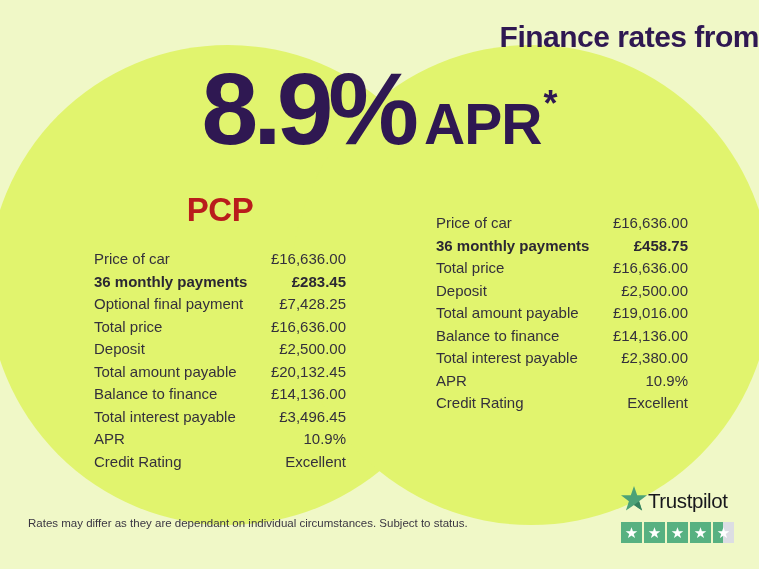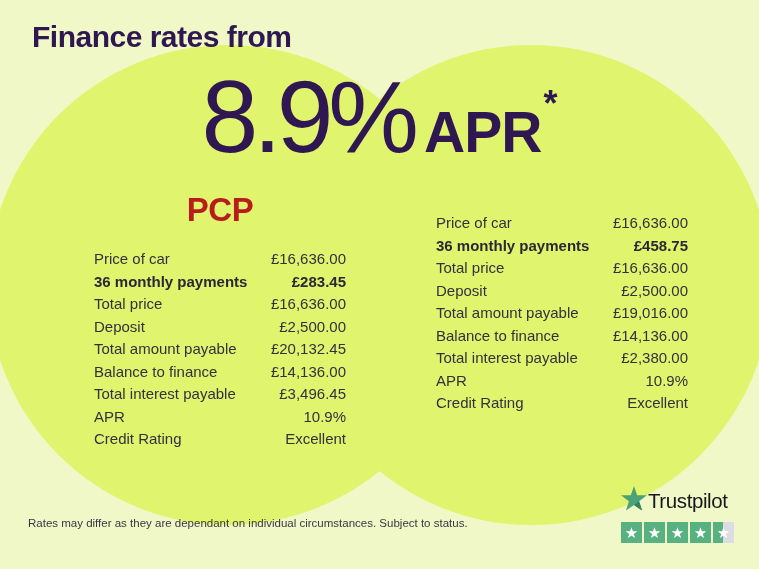--- a/index.html
+++ b/index.html
@@ -6,29 +6,29 @@
   .canvas{
     position:relative;width:759px;height:569px;overflow:hidden;
     background:#f0f8c7;
     font-family:"Liberation Sans", sans-serif;
   }
   .circle{position:absolute;width:480px;height:480px;border-radius:50%;background:#e1f46e;top:45px;}
   .circle.left{left:-12px;}
   .circle.right{left:291px;}
 
   .title{
-    position:absolute;top:20px;left:0;right:0;text-align:left;
+    position:absolute;top:20px;left:0;right:0;text-align:right;
     color:#2f1852;font-size:30px;font-weight:700;letter-spacing:-0.5px;padding-left:32px;
   }
   .rate{
     position:absolute;top:58px;left:0;right:0;
     display:flex;justify-content:center;align-items:baseline;
     color:#2f1852;line-height:1;
   }
-  .rate-value{font-size:102px;font-weight:400;letter-spacing:-5px;margin-top:8px;}
+  .rate-value{font-size:102px;font-weight:700;letter-spacing:-5px;}
   .rate-suffix{font-size:57px;font-weight:700;letter-spacing:-1px;margin-left:10px;}
   .rate-star{font-size:36px;font-weight:700;align-self:flex-start;margin-top:28px;margin-left:2px;}
 
   .col{position:absolute;top:192px;width:252px;color:#34303c;}
   .col.pcp{left:94px;}
   .col.hp{left:436px;}
   .col-heading{
     margin:0 0 12px 0;text-align:center;color:#b91c1c;
     font-size:33px;font-weight:700;line-height:36px;letter-spacing:-0.5px;
   }
@@ -74,20 +74,24 @@
   <div class="col pcp">
     <h2 class="col-heading">PCP</h2>
     <div class="rows">
       <div class="row">
         <span class="lbl">Price of car</span>
         <span class="val">£16,636.00</span>
       </div>
       <div class="row bold">
         <span class="lbl">36 monthly payments</span>
         <span class="val">£283.45</span>
+      </div>
+      <div class="row">
+        <span class="lbl">Optional final payment</span>
+        <span class="val">£7,428.25</span>
       </div>
       <div class="row">
         <span class="lbl">Total price</span>
         <span class="val">£16,636.00</span>
       </div>
       <div class="row">
         <span class="lbl">Deposit</span>
         <span class="val">£2,500.00</span>
       </div>
       <div class="row">

